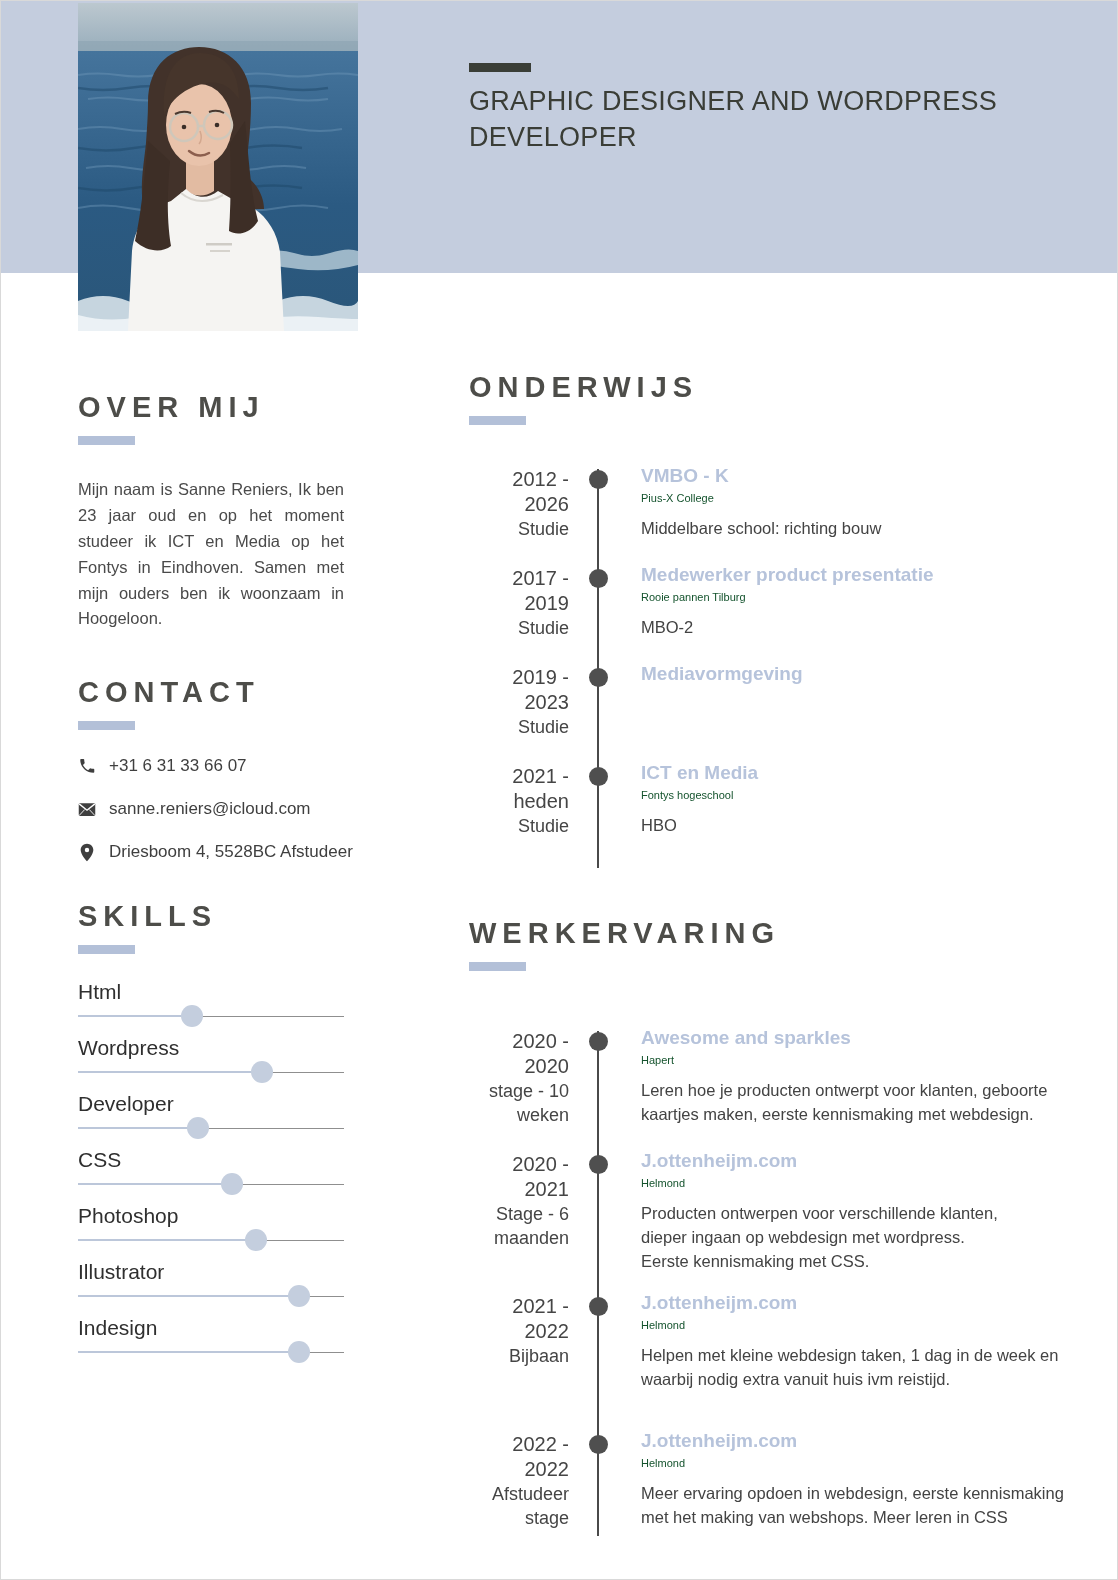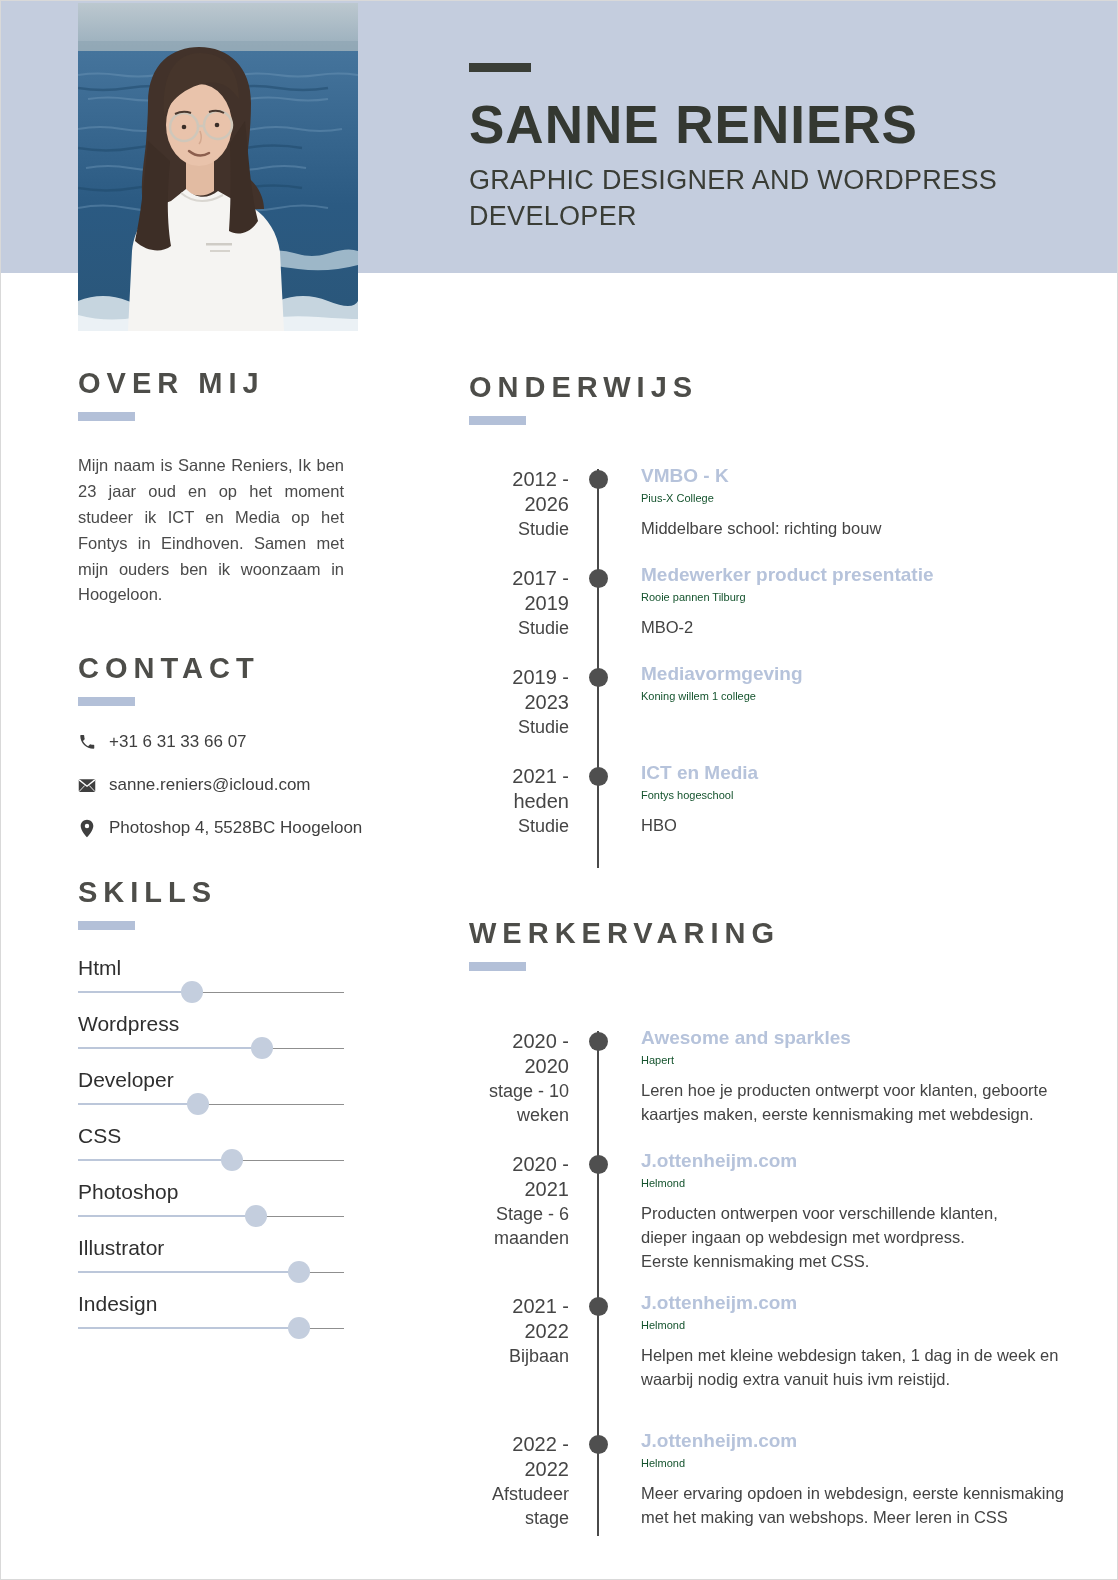--- a/index.html
+++ b/index.html
@@ -13,21 +13,21 @@
   .photo{position:absolute;left:77px;top:2px;width:280px;height:328px;overflow:hidden;}
   .photo svg{display:block;}
   .header-text{position:absolute;left:468px;top:62px;width:620px;}
   .dash{width:62px;height:9px;background:#3a3e37;}
   .name{margin-top:26px;font-size:53px;font-weight:800;letter-spacing:1px;color:#343831;line-height:1;}
   .role{margin-top:12px;font-size:27px;color:#3a3d36;line-height:1.32;letter-spacing:.3px;}
   
   .sec-title{font-size:29px;font-weight:800;letter-spacing:6px;color:#4d4d49;line-height:1;}
   .sec-bar{width:57px;height:9px;background:#b3c0d8;margin-top:14px;}
   
-  .left-col{position:absolute;left:77px;top:368px;width:266px;}
+  .left-col{position:absolute;left:77px;top:392px;width:266px;}
   .about-text{margin-top:32px;font-size:16.5px;line-height:1.57;color:#4a4a4a;text-align:justify;}
   .contact-block{margin-top:46px;}
   .contact-list{margin-top:26px;}
   .contact-row{display:flex;align-items:center;margin-bottom:23px;}
   .contact-row svg{flex:0 0 18px;margin-right:13px;}
   .contact-value{font-size:17px;color:#3f3f3f;white-space:nowrap;}
   .skills-block{margin-top:40px;}
   .skills-list{margin-top:26px;}
   .skill{margin-bottom:9px;}
   .skill-label{font-size:21px;color:#2f2f2f;line-height:24px;}
@@ -114,21 +114,20 @@
       <circle cx="139" cy="122" r="2.3" fill="#3a2e28"></circle>
       <path d="M97 111 q8 -4 16 -1" stroke="#4a392f" stroke-width="2" fill="none"></path>
       <path d="M131 109 q8 -3 15 1" stroke="#4a392f" stroke-width="2" fill="none"></path>
       <path d="M122 128 q3 8 -1 13" stroke="#d3a88f" stroke-width="1.5" fill="none"></path>
       <path d="M111 148 q10 8 20 2" stroke="#8c5f4e" stroke-width="2.5" fill="none" stroke-linecap="round"></path>
     </svg>
   </div>
 
   <div class="header-text">
     <div class="dash"></div>
-    <div class="name">SANNE RENIERS</div>
     <div class="role">GRAPHIC DESIGNER AND WORDPRESS DEVELOPER</div>
   </div>
 
   <div class="left-col">
 
     <div>
       <div class="sec-title">OVER MIJ</div>
       <div class="sec-bar"></div>
       <div class="about-text">Mijn naam is Sanne Reniers, Ik ben 23 jaar oud en op het moment studeer ik ICT en Media op het Fontys in Eindhoven. Samen met mijn ouders ben ik woonzaam in Hoogeloon.</div>
     </div>
@@ -148,21 +147,21 @@
             <rect x="1" y="1" width="22" height="17" rx="1.5" fill="#3f3f3f"></rect>
             <path d="M1.5 2l10.5 8.5L22.5 2" stroke="#ffffff" stroke-width="1.8" fill="none"></path>
             <path d="M1.5 17.5L9 9.5M22.5 17.5L15 9.5" stroke="#ffffff" stroke-width="1.2" fill="none"></path>
           </svg>
           <span class="contact-value">sanne.reniers@icloud.com</span>
         </div>
         <div class="contact-row">
           <svg width="15" height="19" viewBox="0 0 24 30">
             <path fill="#3f3f3f" d="M12 1C6.5 1 2 5.5 2 11c0 7.4 10 18 10 18s10-10.6 10-18C22 5.5 17.5 1 12 1zm0 13.5A3.5 3.5 0 1 1 12 7.5a3.5 3.5 0 0 1 0 7z"></path>
           </svg>
-          <span class="contact-value">Photoshop 4, 5528BC Hoogeloon</span>
+          <span class="contact-value">Driesboom 4, 5528BC Afstudeer</span>
         </div>
       </div>
     </div>
 
     <div class="skills-block">
       <div class="sec-title">SKILLS</div>
       <div class="sec-bar"></div>
       <div class="skills-list">
         <div class="skill">
           <div class="skill-label">Html</div>
@@ -258,21 +257,20 @@
         </div>
 
         <div class="tl-entry edu-3">
           <div class="tl-dates">
             <div class="tl-period">2019 - 2023</div>
             <div class="tl-type">Studie</div>
           </div>
           <div class="tl-dot"></div>
           <div class="tl-content">
             <div class="tl-title">Mediavormgeving</div>
-            <div class="tl-sub">Koning willem 1 college</div>
           </div>
         </div>
 
         <div class="tl-entry edu-4">
           <div class="tl-dates">
             <div class="tl-period">2021 - heden</div>
             <div class="tl-type">Studie</div>
           </div>
           <div class="tl-dot"></div>
           <div class="tl-content">

